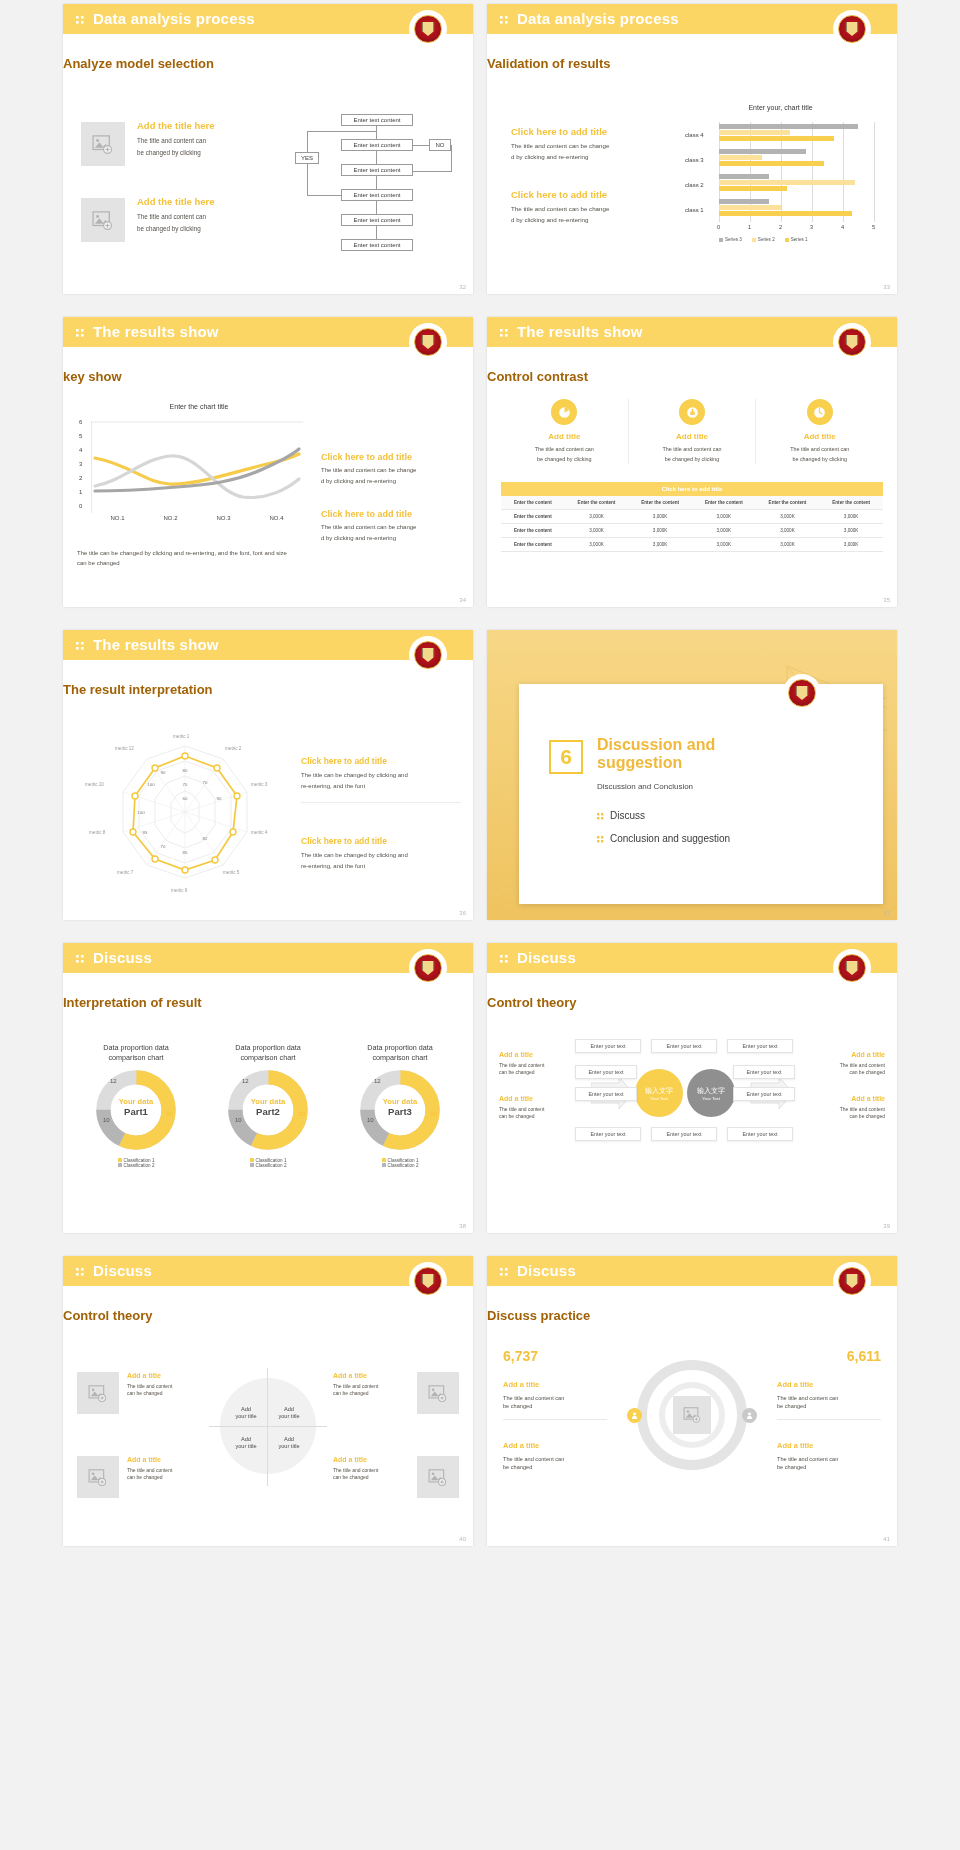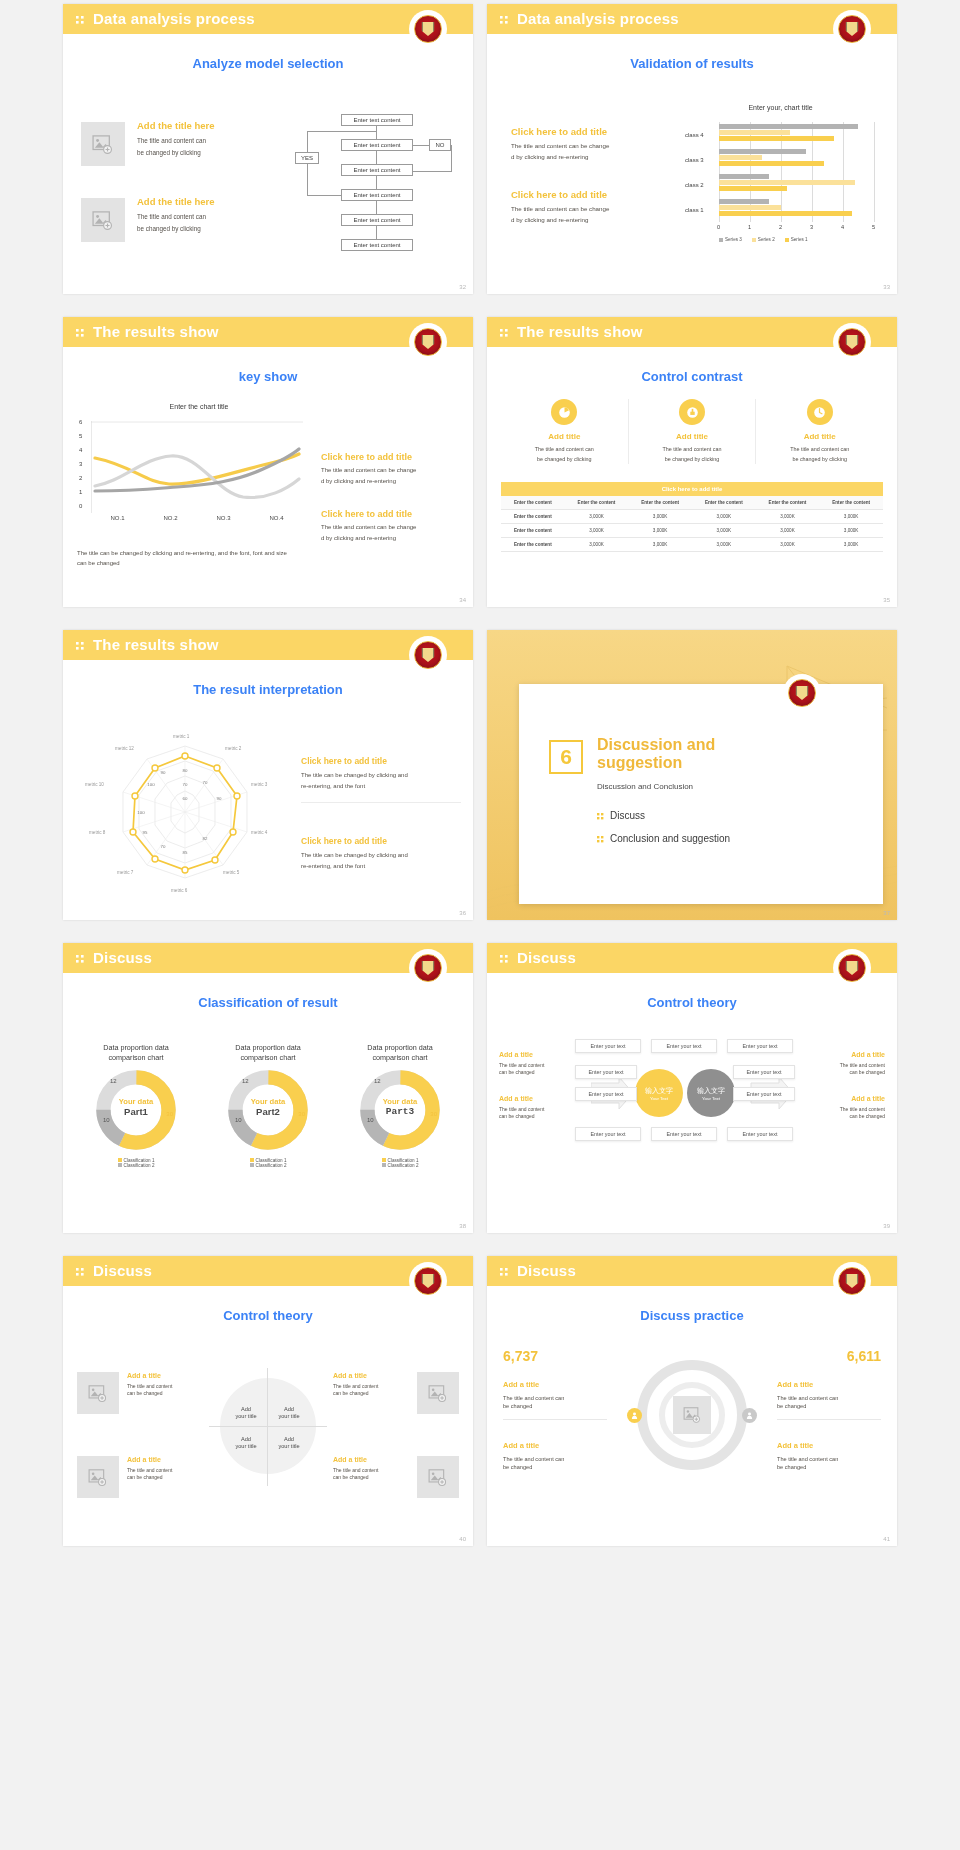--- a/index.html
+++ b/index.html
@@ -60,22 +60,21 @@
     background: #f2d98c;
     clip-path: polygon(0 0,100% 0,100% 62%,50% 100%,0 62%);
     border-left: 1px solid #2a2a2a; border-right: 1px solid #2a2a2a;
   }
   .pgnum {
     position: absolute; right: 7px; bottom: 4px;
     font-size: 6px; color: #b9b9b9;
   }
   .sec-title {
     position: absolute; left: 0; right: 0; top: 52px;
-    text-align: center;
-    color: #3b82f6; font-size: 13px; font-weight: bold;
+    color: #a16207; font-size: 13px; font-weight: bold;
   }
   
   .imgph {
     background: #e3e3e3; display: flex; align-items: center; justify-content: center;
   }
   .imgph svg { opacity: .55; }
   .h-y { color: #f3c23c; font-weight: bold; }
   .body-t { color: #55504a; line-height: 1.45; }
 
   
@@ -540,21 +539,21 @@
     <div class="hdr-dots">
       <svg width="10" height="9">
           <rect x="0" y="0" width="2.6" height="2.6" fill="#fff"></rect>
           <rect x="5" y="0" width="2.6" height="2.6" fill="#fff"></rect>
           <rect x="0" y="5" width="2.6" height="2.6" fill="#fff"></rect>
           <rect x="5" y="5" width="2.6" height="2.6" fill="#fff"></rect>
         </svg>
     </div>
     <div class="hdr-title">Discuss</div>
     <div class="crest"></div>
-    <div class="sec-title">Classification of result</div>
+    <div class="sec-title">Interpretation of result</div>
 
     <div style="position:absolute;left:10px;right:10px;top:100px;display:flex;justify-content:space-between;">
 
       <div style="width:126px;text-align:center;">
         <div style="font-size:7.2px;color:#3d3d3d;line-height:1.35;">Data proportion data</div>
         <div style="font-size:7.2px;color:#3d3d3d;line-height:1.35;">comparison chart</div>
         <div style="position:relative;width:86px;height:86px;margin:5px auto 0;">
           <svg width="86" height="86" viewBox="0 0 42 42">
             <circle cx="21" cy="21" r="15.9" fill="none" stroke="#dcdcdc" stroke-width="7"></circle>
             <circle cx="21" cy="21" r="15.9" fill="none" stroke="#f9cf4e" stroke-width="7" stroke-dasharray="57 43" stroke-dashoffset="25"></circle>
@@ -613,21 +612,21 @@
         <div style="font-size:7.2px;color:#3d3d3d;line-height:1.35;">Data proportion data</div>
         <div style="font-size:7.2px;color:#3d3d3d;line-height:1.35;">comparison chart</div>
         <div style="position:relative;width:86px;height:86px;margin:5px auto 0;">
           <svg width="86" height="86" viewBox="0 0 42 42">
             <circle cx="21" cy="21" r="15.9" fill="none" stroke="#dcdcdc" stroke-width="7"></circle>
             <circle cx="21" cy="21" r="15.9" fill="none" stroke="#f9cf4e" stroke-width="7" stroke-dasharray="57 43" stroke-dashoffset="25"></circle>
             <circle cx="21" cy="21" r="15.9" fill="none" stroke="#b5b5b5" stroke-width="7" stroke-dasharray="18 82" stroke-dashoffset="-32"></circle>
           </svg>
           <div style="position:absolute;left:0;right:0;top:30px;">
             <div class="h-y" style="font-size:7.6px;">Your data</div>
-            <div style="font-size:9.5px;font-weight:bold;color:#4a4a4a;font-family:Liberation Mono, monospace;">Part3</div>
+            <div style="font-size:9.5px;font-weight:bold;color:#4a4a4a;">Part3</div>
           </div>
           <div style="position:absolute;left:17px;top:11px;font-size:6px;color:#555;">12</div>
           <div style="position:absolute;right:6px;top:44px;font-size:6px;color:#f3c23c;">30</div>
           <div style="position:absolute;left:10px;top:50px;font-size:6px;color:#555;">10</div>
         </div>
         <div style="margin-top:4px;display:inline-block;text-align:left;">
           <div class="lg">
               <i class="sw" style="background:#f9cf4e"></i>
               <span>Classification 1</span>
             </div>

